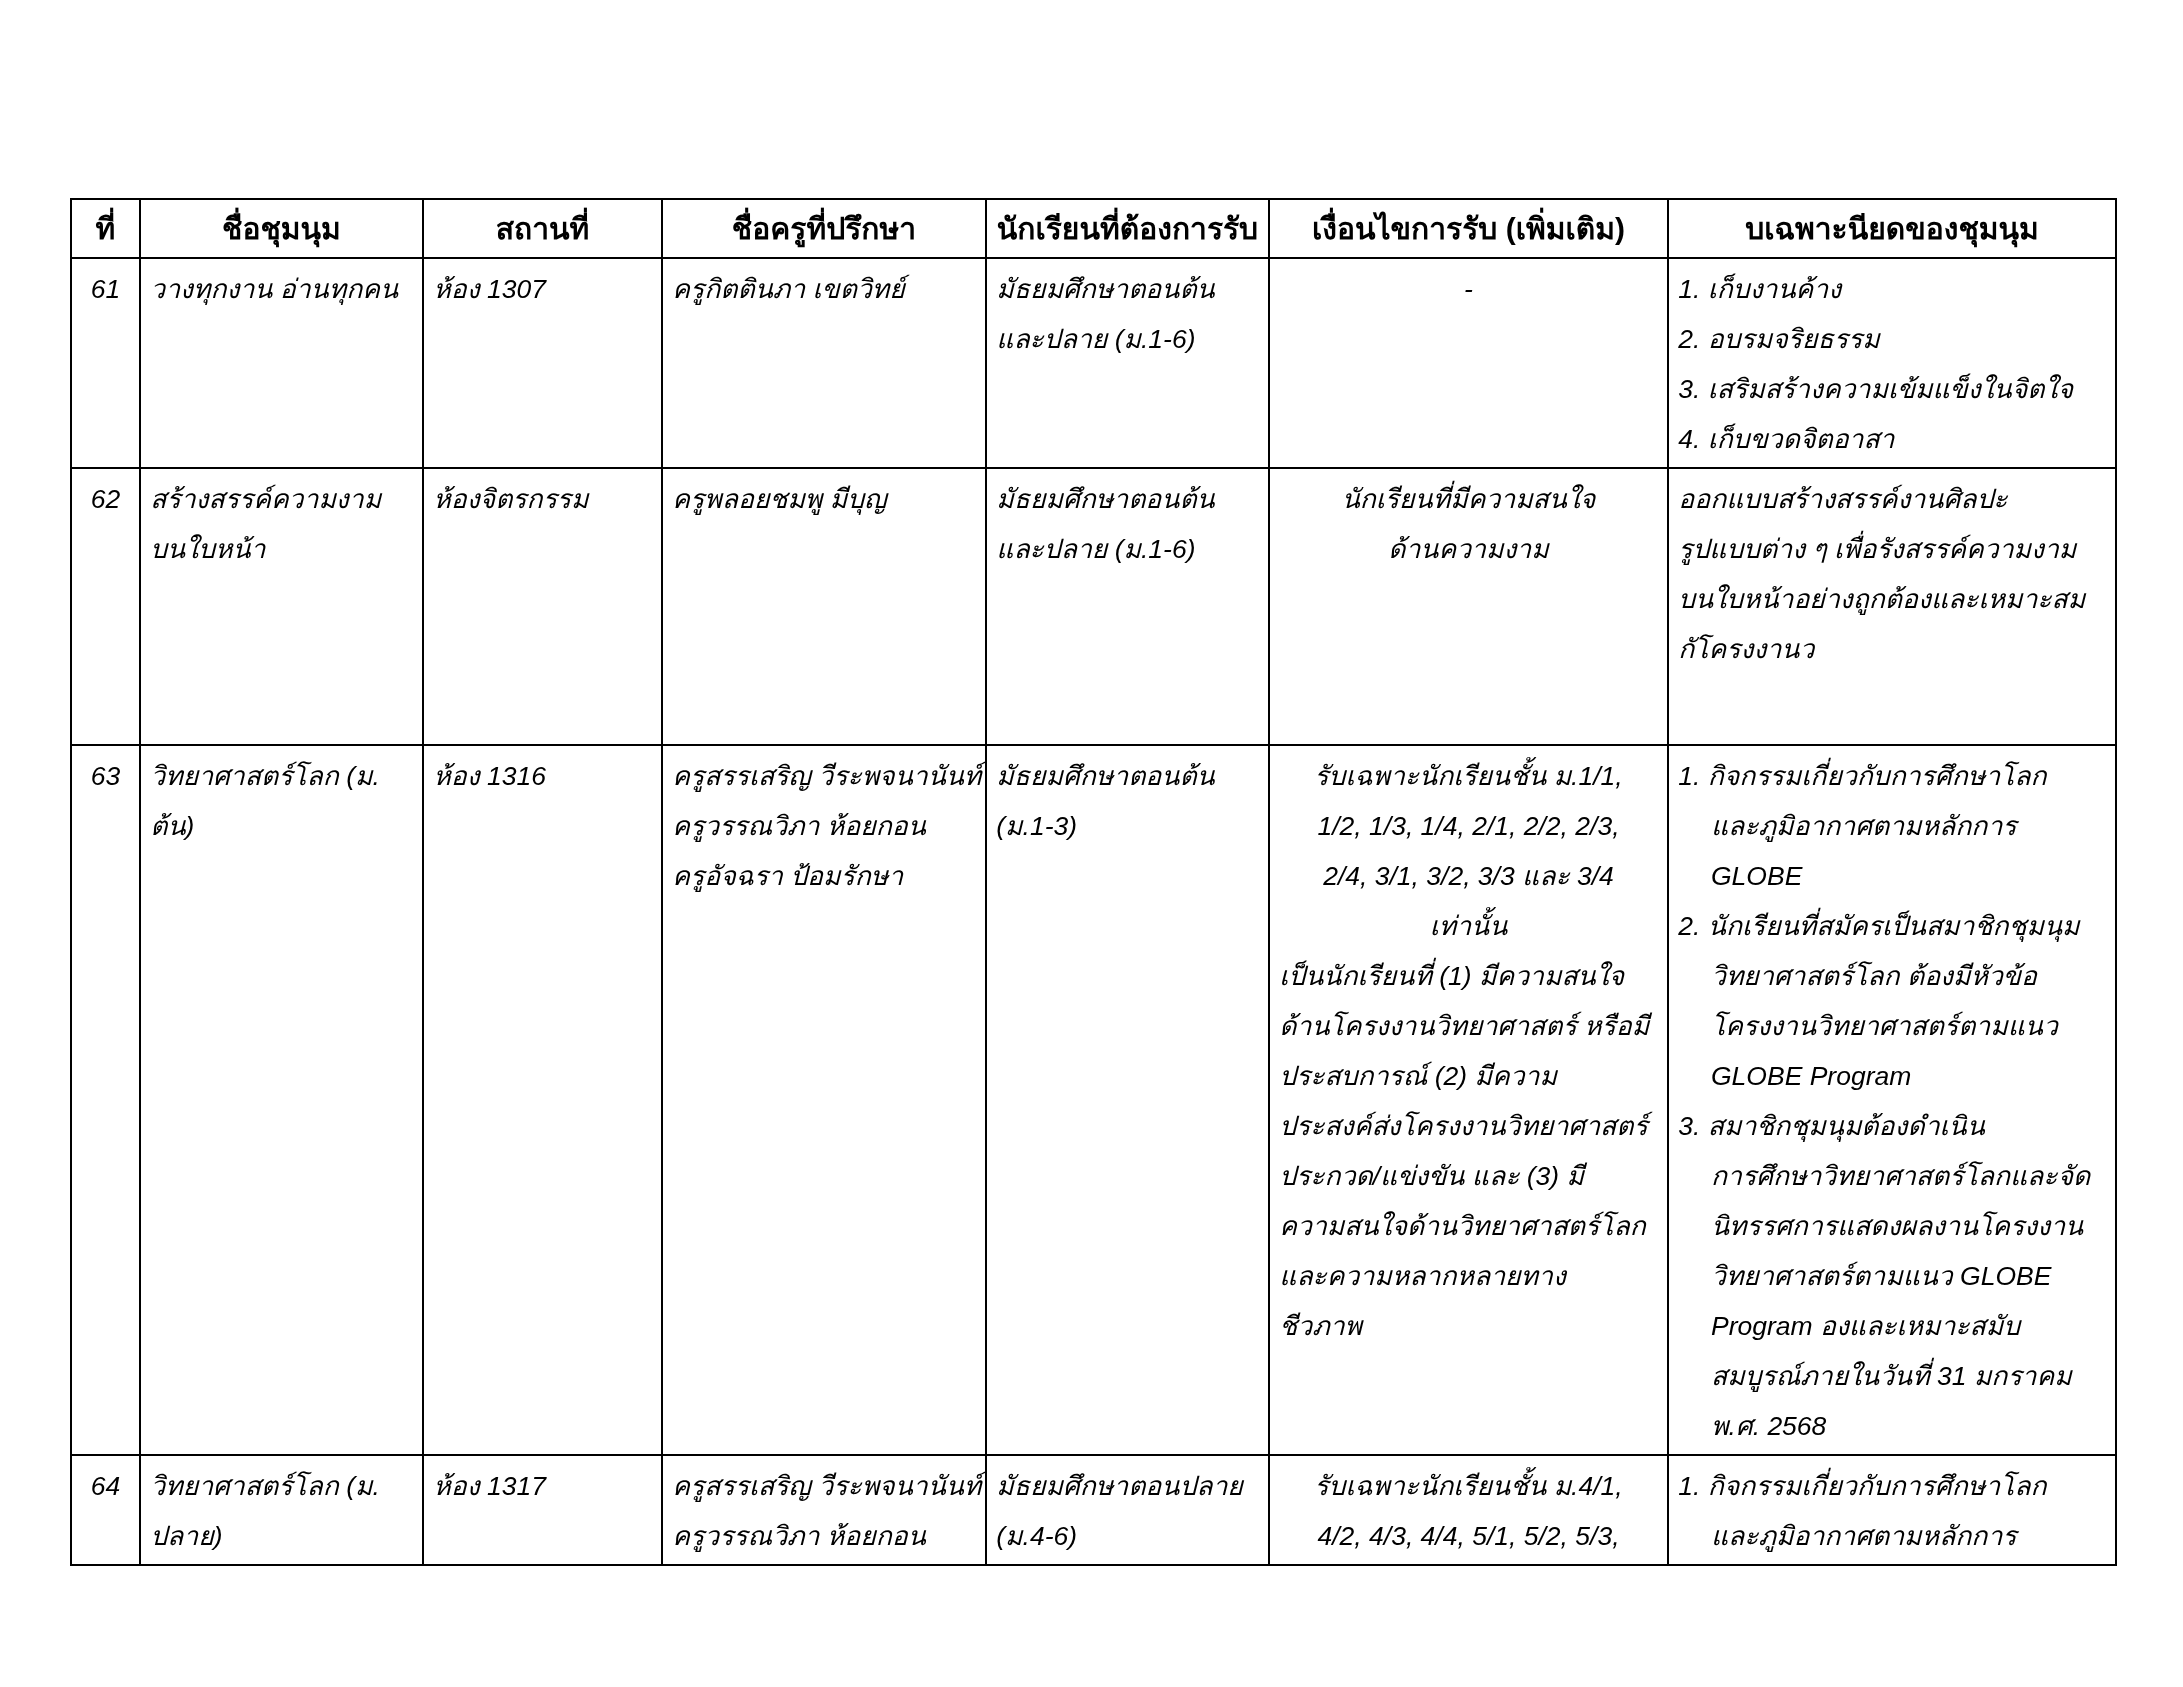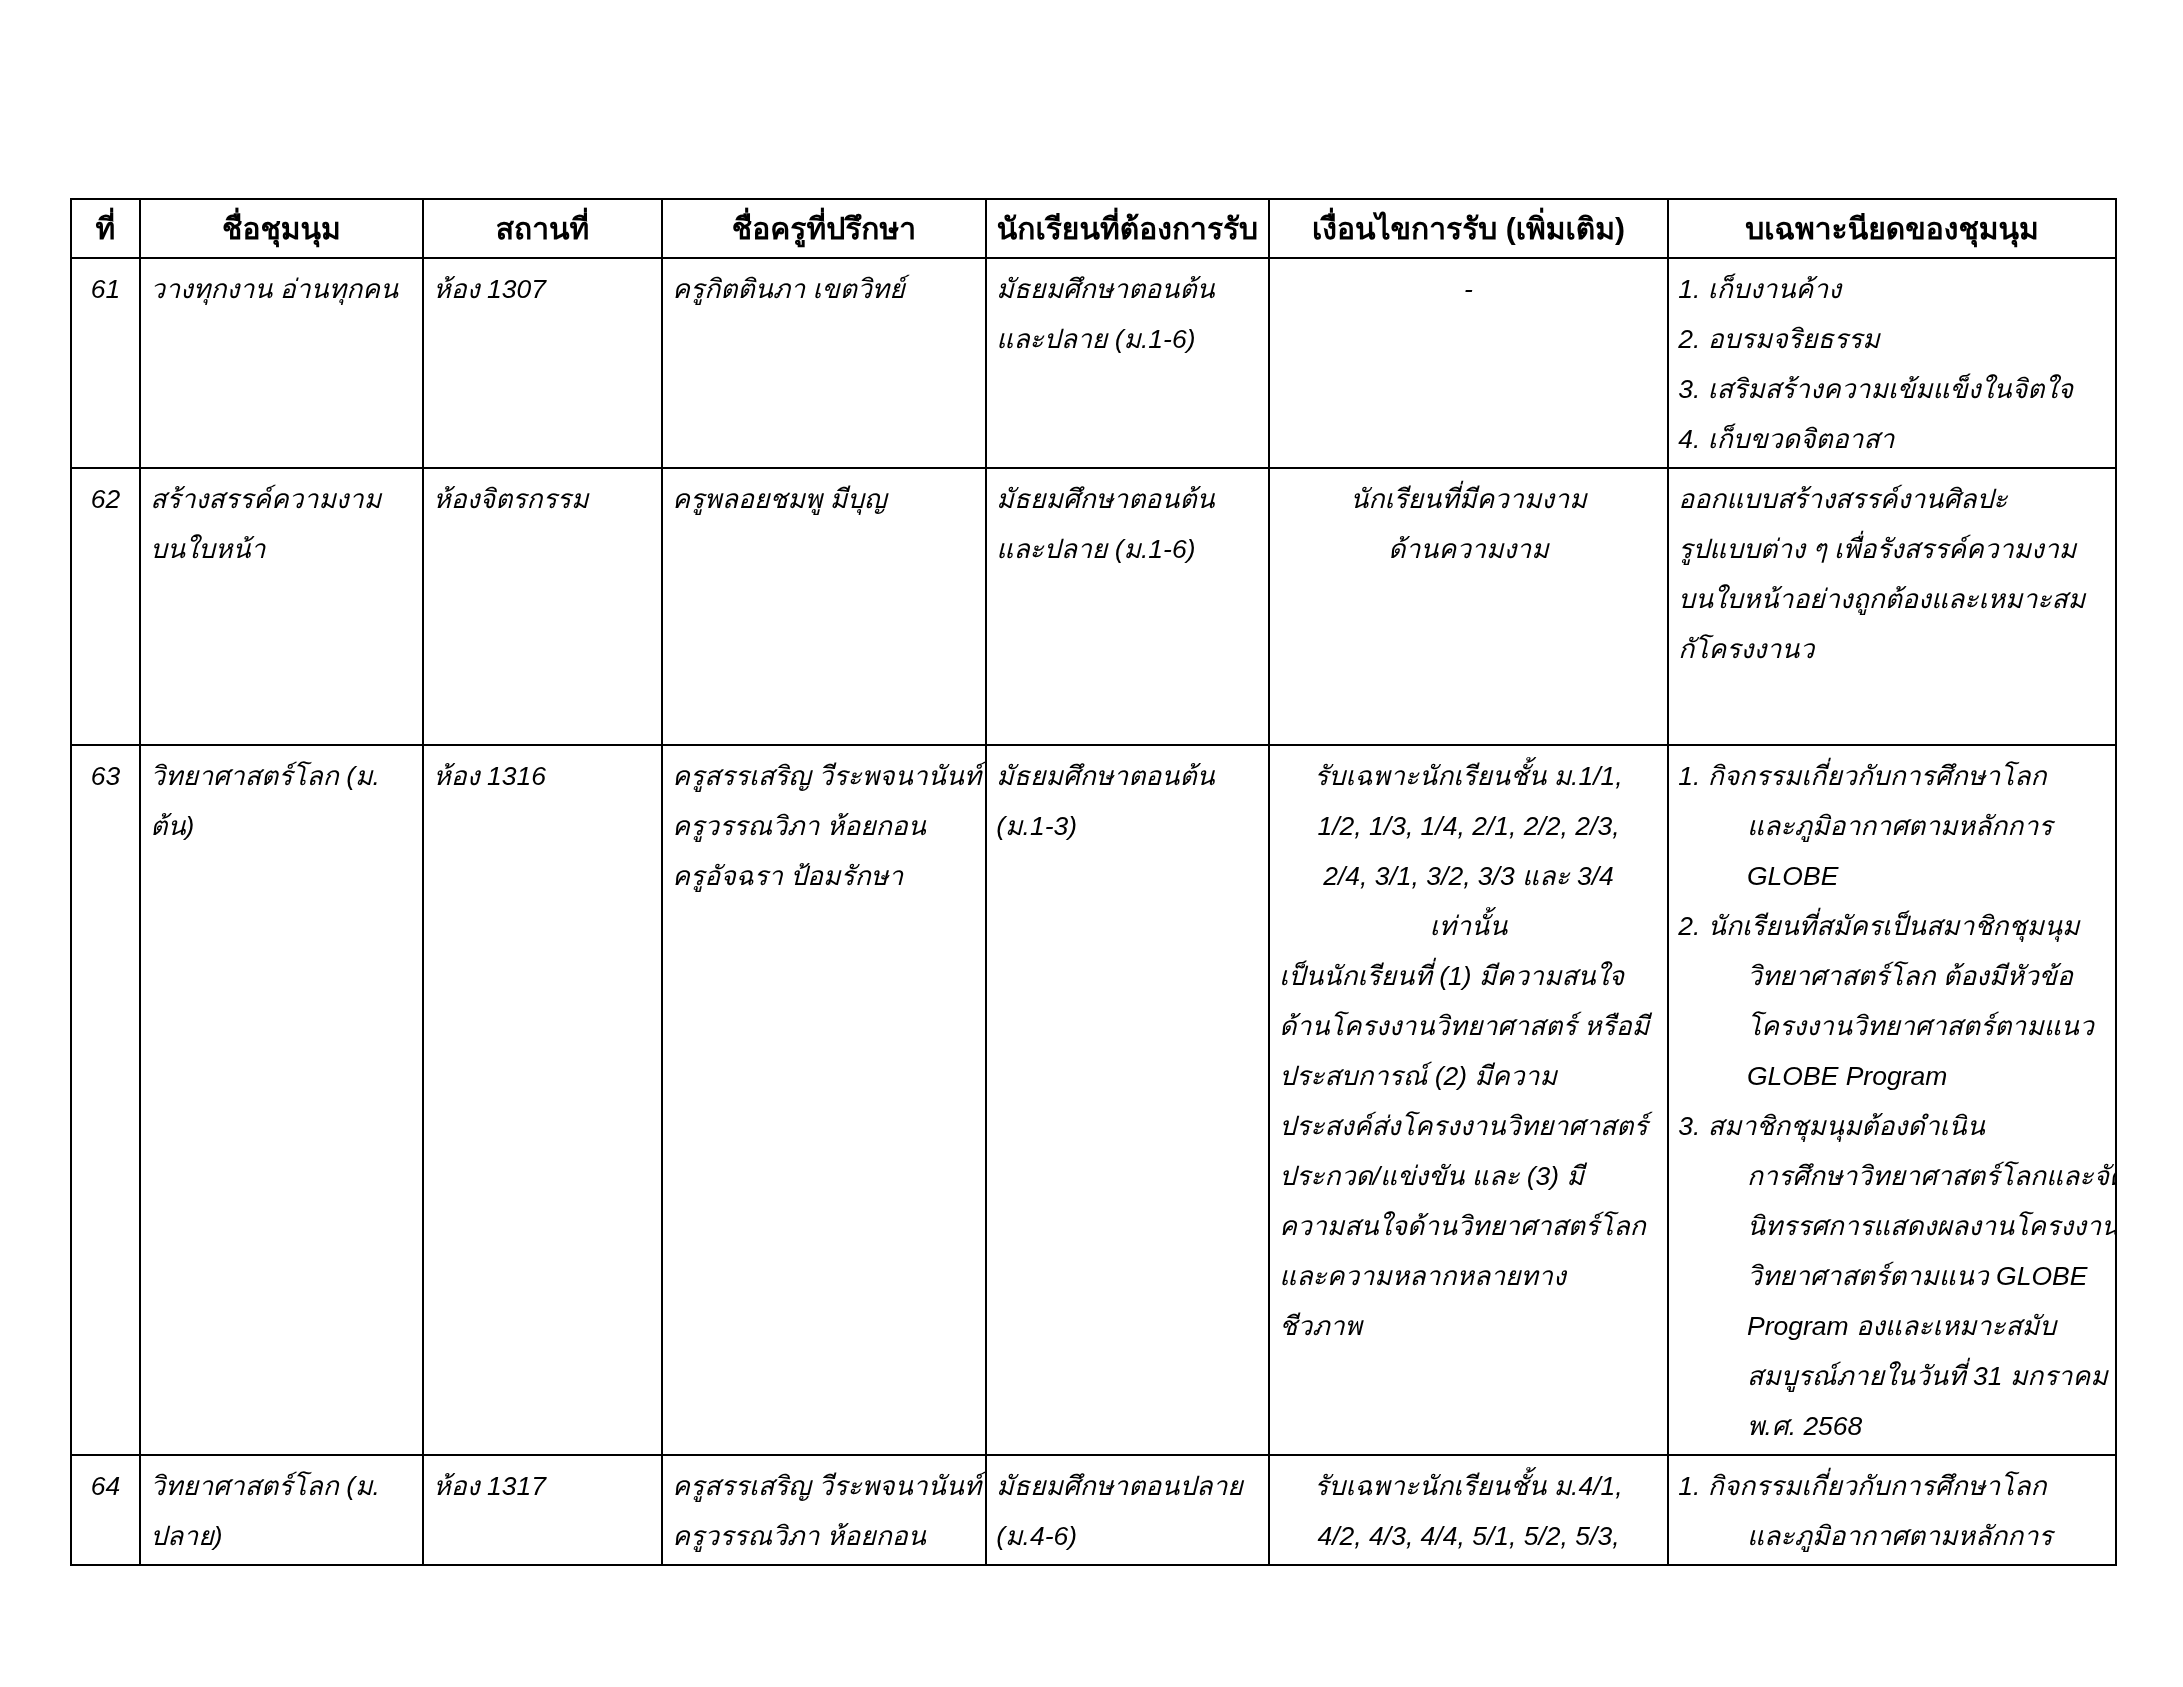--- a/index.html
+++ b/index.html
@@ -38,21 +38,21 @@
   tr.r63 { height:709px; }
   tr.r64 { height:103px; }
   .ln {
     line-height:50px;
     padding:0 9.3px;
     white-space:nowrap;
     overflow:hidden;
     text-align:left;
   }
   .ctr { text-align:center; }
-  .ind { padding-left:42px;margin-left:36px; }
+  .ind { padding-left:42px; }
   .c-no .ln { text-align:center; padding:0 1.3px; }
 </style>
 </head>
 <body>
 
 <div class="page">
   <table class="club-table">
     <colgroup>
       <col style="width:69px">
       <col style="width:283px">
@@ -115,21 +115,21 @@
           <div class="ln">ห้องจิตรกรรม</div>
         </td>
         <td>
           <div class="ln">ครูพลอยชมพู มีบุญ</div>
         </td>
         <td>
           <div class="ln">มัธยมศึกษาตอนต้น</div>
           <div class="ln">และปลาย (ม.1-6)</div>
         </td>
         <td>
-          <div class="ln ctr">นักเรียนที่มีความงาม</div>
+          <div class="ln ctr">นักเรียนที่มีความสนใจ</div>
           <div class="ln ctr">ด้านความงาม</div>
         </td>
         <td>
           <div class="ln">ออกแบบสร้างสรรค์งานศิลปะ</div>
           <div class="ln">รูปแบบต่าง ๆ เพื่อรังสรรค์ความงาม</div>
           <div class="ln">บนใบหน้าอย่างถูกต้องและเหมาะสม</div>
           <div class="ln">กัโครงงานว</div>
         </td>
       </tr>
 

